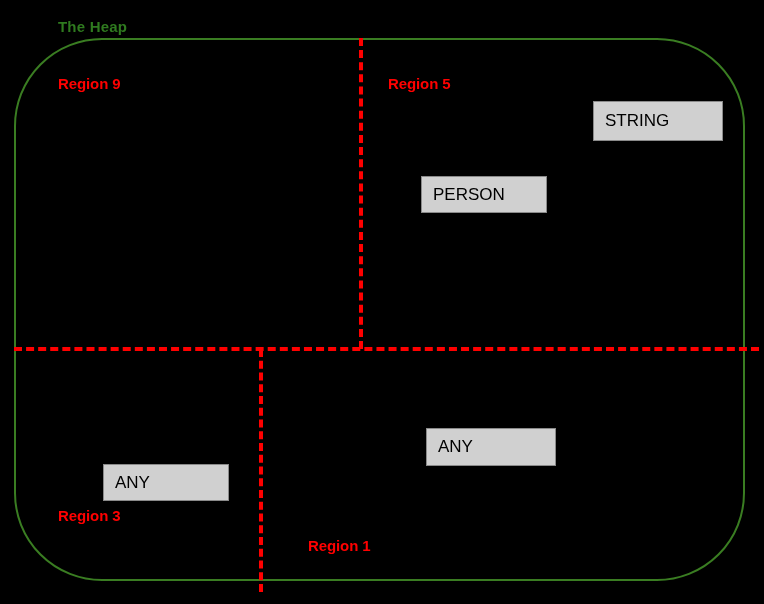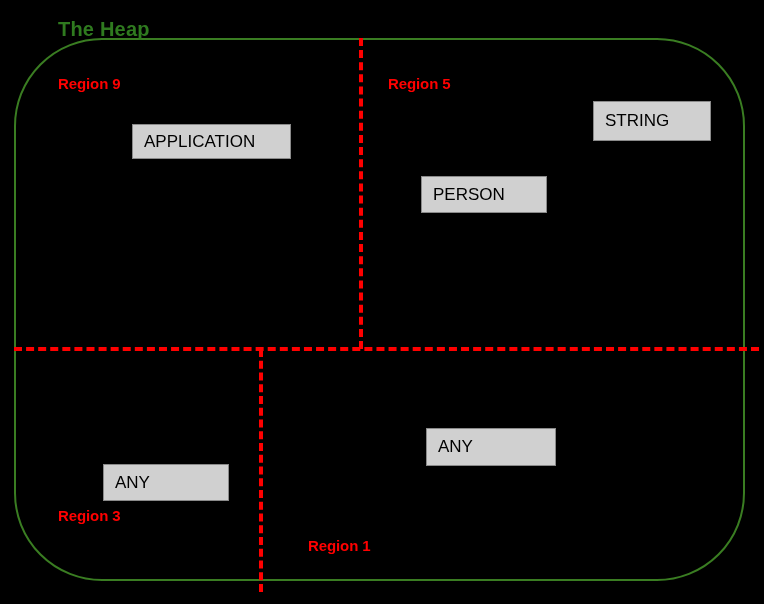--- a/index.html
+++ b/index.html
@@ -24,21 +24,21 @@
     height: 543px;
     border: 2px solid #3a7d22;
     border-radius: 88px;
     box-sizing: border-box;
     background: transparent;
   }
   #heap-title {
     position: absolute;
     left: 58px;
     top: 18px;
-    font-size: 20px;
+    font-size: 15px;
     font-weight: bold;
     color: #2f7a1f;
     white-space: nowrap;
     letter-spacing: 0.2px;
   }
   
   .divider-h {
     position: absolute;
     height: 0;
     border-top: 4px dashed #ff0000;
@@ -83,21 +83,21 @@
     border: 1px solid #8a8a8a;
     box-sizing: border-box;
     color: #000000;
     font-size: 17px;
     display: flex;
     align-items: center;
     padding-left: 11px;
     white-space: nowrap;
   }
   #object-application { left: 132px; top: 124px; width: 159px; height: 35px; }
-  #object-string      { left: 593px; top: 101px; width: 118px; height: 40px; }
+  #object-string      { left: 593px; top: 101px; width: 130px; height: 40px; }
   #object-person      { left: 421px; top: 176px; width: 126px; height: 37px; }
   #object-any-region3 { left: 103px; top: 464px; width: 126px; height: 37px; }
   #object-any-region4 { left: 426px; top: 428px; width: 130px; height: 38px; }
 </style>
 </head>
 <body>
 
 <div id="canvas">
 
   <div id="heap-boundary"></div>
@@ -106,19 +106,18 @@
 
   <div id="divider-horizontal" class="divider-h"></div>
   <div id="divider-vertical-top" class="divider-v"></div>
   <div id="divider-vertical-bottom" class="divider-v"></div>
 
   <div id="region-label-1" class="region-label">Region 9</div>
   <div id="region-label-2" class="region-label">Region 5</div>
   <div id="region-label-3" class="region-label">Region 3</div>
   <div id="region-label-4" class="region-label">Region 1</div>
 
-  <div id="object-application" class="heap-object">APPLICATION</div>
   <div id="object-string" class="heap-object">STRING</div>
   <div id="object-person" class="heap-object">PERSON</div>
   <div id="object-any-region3" class="heap-object">ANY</div>
   <div id="object-any-region4" class="heap-object">ANY</div>
 
 </div>
 
 </body></html>

